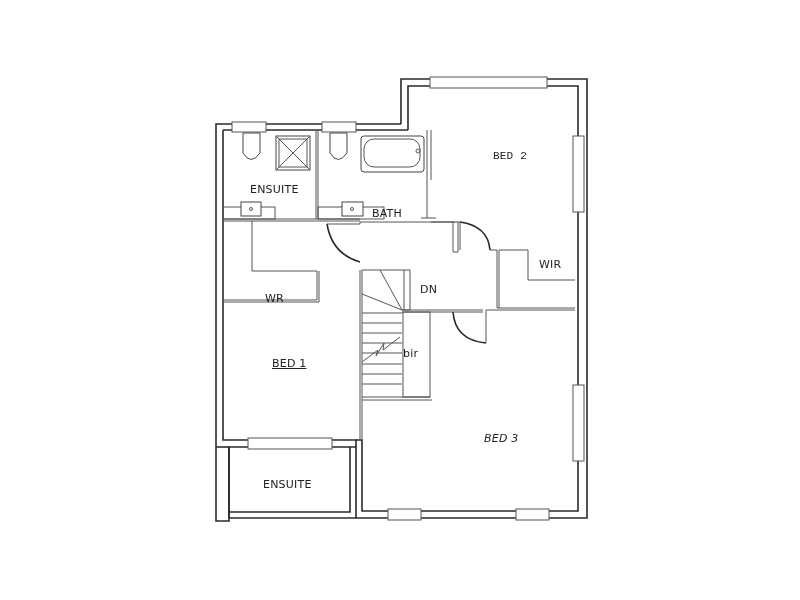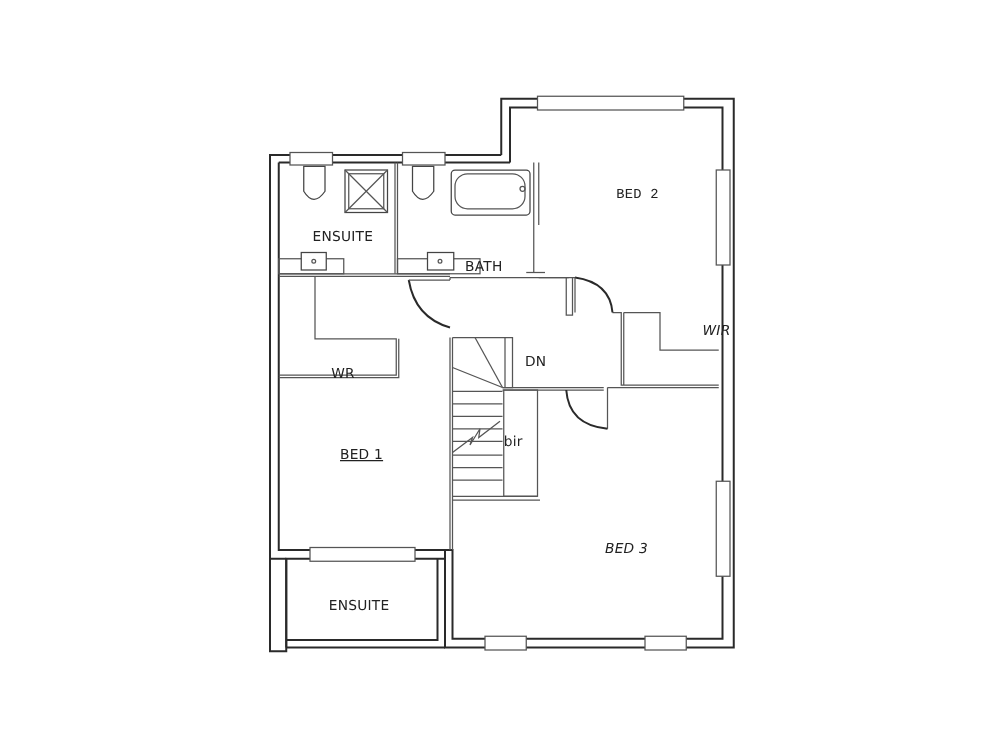--- a/index.html
+++ b/index.html
@@ -119,18 +119,18 @@
     <rect class="thin" x="318" y="207" width="66" height="12"></rect>
     <rect class="fixt" x="342" y="202" width="21" height="14"></rect>
     <circle class="thin" cx="352" cy="209" r="1.5"></circle>
   </g>
 </svg>
 
 <span class="label" style="left:250px;top:183px;">ENSUITE</span>
 <span class="label" style="left:372px;top:183px;margin-top:24px;">BATH</span>
 <span class="label" style="left:493px;top:150px;font-family:Liberation Mono, monospace;">BED 2</span>
 <span class="label" style="left:265px;top:252px;margin-top:40px;">WR</span>
-<span class="label" style="left:562px;top:258px;font-style:italic;">WIR</span>
+<span class="label" style="left:539px;top:258px;">WIR</span>
 <span class="label" style="left:420px;top:283px;">DN</span>
 <span class="label" style="left:403px;top:347px;">bir</span>
 <span class="label" style="left:272px;top:357px;text-decoration:underline;">BED 1</span>
 <span class="label" style="left:484px;top:432px;font-style:italic;">BED 3</span>
 <span class="label" style="left:263px;top:478px;">ENSUITE</span>
 
 </body></html>

